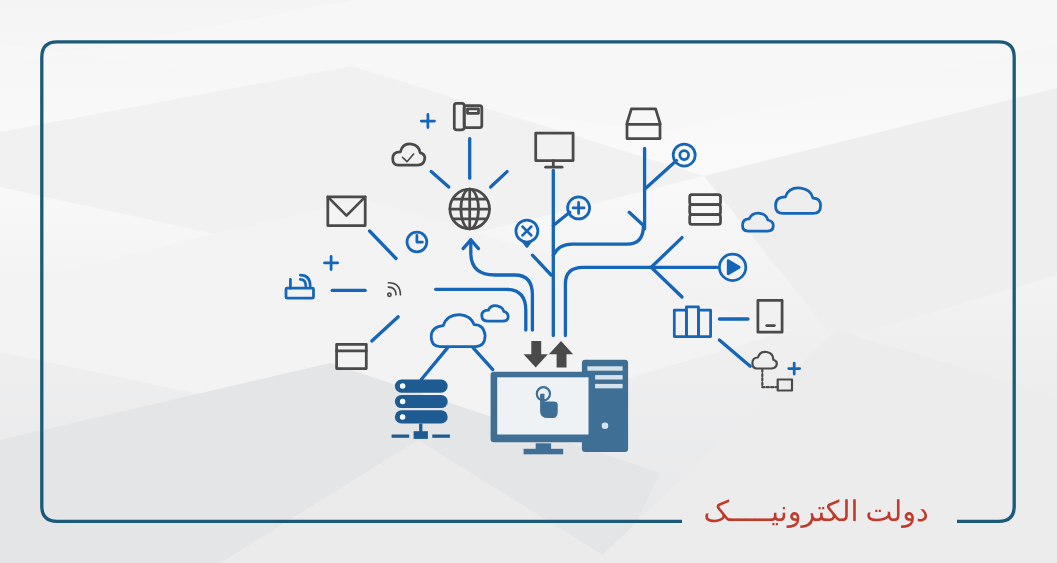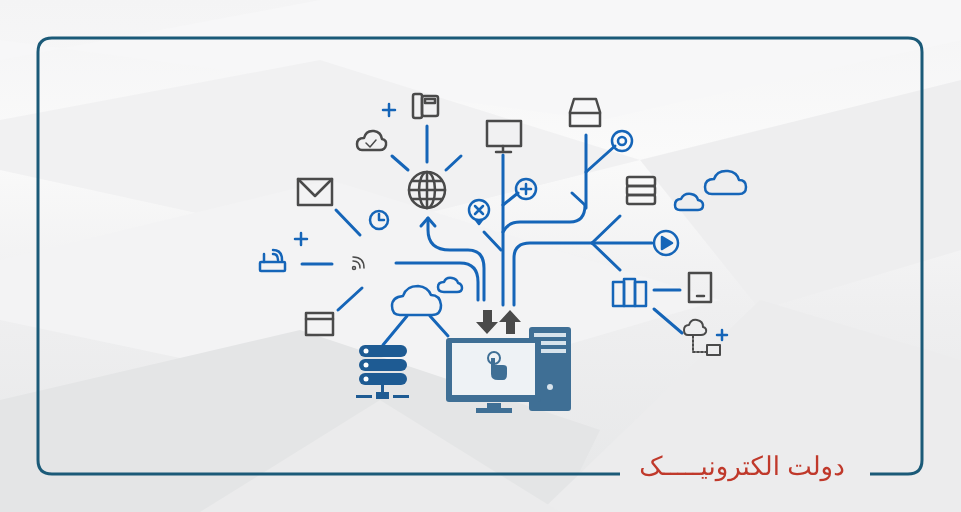--- a/index.html
+++ b/index.html
@@ -3,21 +3,21 @@
 <meta charset="utf-8">
 <style>
   html,body{margin:0;padding:0;}
   body{width:961px;height:512px;overflow:hidden;position:relative;
     background:linear-gradient(180deg,#f4f4f5 0%,#fafafa 30%,#efeff0 60%,#e6e7e8 100%);
     font-family:"DejaVu Sans",sans-serif;}
   .bg{position:absolute;left:0;top:0;width:961px;height:512px;}
   .frame{position:absolute;left:0;top:0;}
   .title{position:absolute;left:622px;top:448px;width:240px;height:36px;
     color:#c0392b;font-size:26px;line-height:36px;text-align:center;direction:rtl;
-    font-family:Liberation Sans, sans-serif;background:transparent;}
+    font-family:Liberation Serif, serif;background:transparent;}
   svg{position:absolute;left:0;top:0;}
 </style>
 </head>
 <body>
 
 <svg class="bg" width="961" height="512" viewBox="0 0 961 512">
   <polygon points="0,60 320,0 961,0 961,40 600,120 0,40" fill="#f7f7f8"></polygon>
   <polygon points="0,120 320,60 640,160 320,240 0,170" fill="#f1f1f2"></polygon>
   <polygon points="0,260 330,180 720,300 380,400 0,320" fill="#f3f3f4"></polygon>
   <polygon points="640,160 961,80 961,250 760,310" fill="#eeeeef"></polygon>

